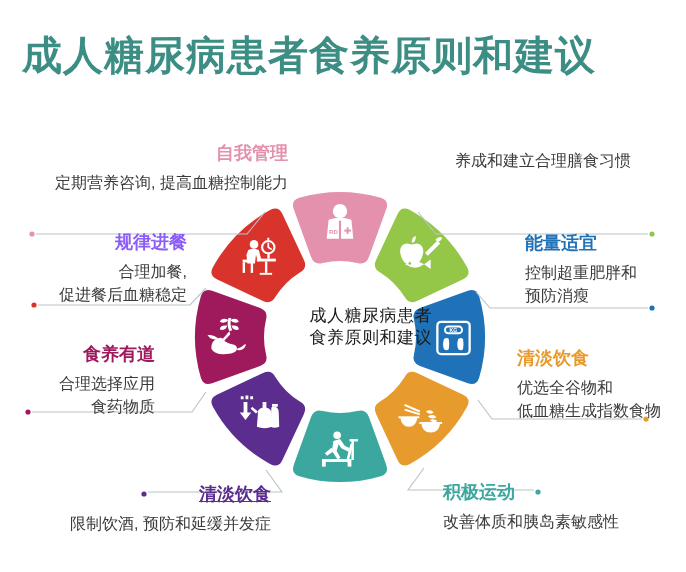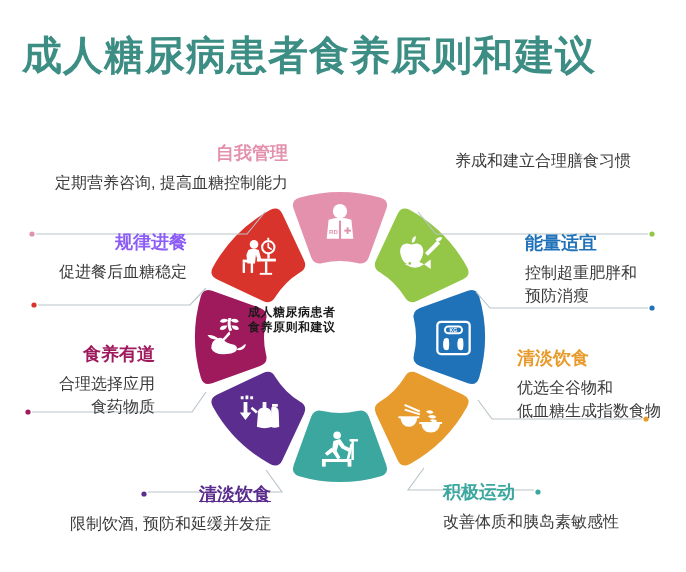--- a/index.html
+++ b/index.html
@@ -29,23 +29,23 @@
     left:193px; top:190px;
     width:294px; height:294px;
   }
   #wheel svg { display:block; width:294px; height:294px; overflow:visible; }
 
   
   #center-text {
     position:absolute;
     left:248px; top:305px;
     width:184px;
-    text-align:left;
-    font-size:12px;
-    font-weight:bold;
+    text-align:right;
+    font-size:17px;
+    font-weight:normal;
     line-height:1.28;
     color:#1a1a1a;
     letter-spacing:0.5px;
   }
   #center-text .l { display:block; white-space:nowrap; }
 
   
   .callout { position:absolute; }
   .callout .head {
     font-size:18px;
@@ -262,15 +262,16 @@
   <div class="head" style="color: rgb(158, 26, 92);">食养有道</div>
   <div class="body">
     <span>合理选择应用</span>
     <span>食药物质</span>
   </div>
 </div>
 
 <div class="callout left" style="left:12px; top:232px; width:175px;">
   <div class="head" style="color: #8b5cf6;">规律进餐</div>
   <div class="body">
+    <span>合理加餐,</span>
     <span>促进餐后血糖稳定</span>
   </div>
 </div>
 
 </body></html>

